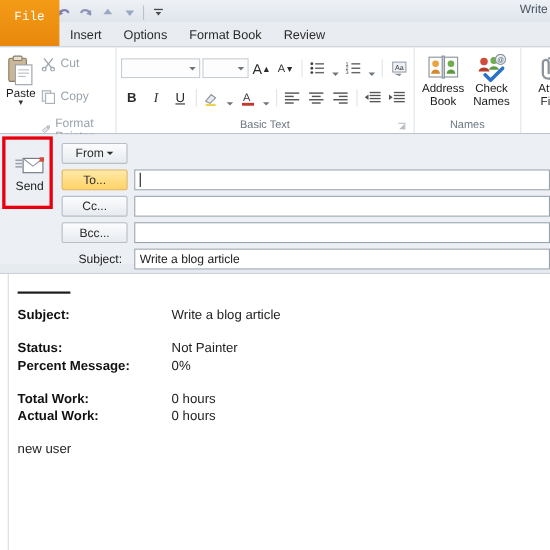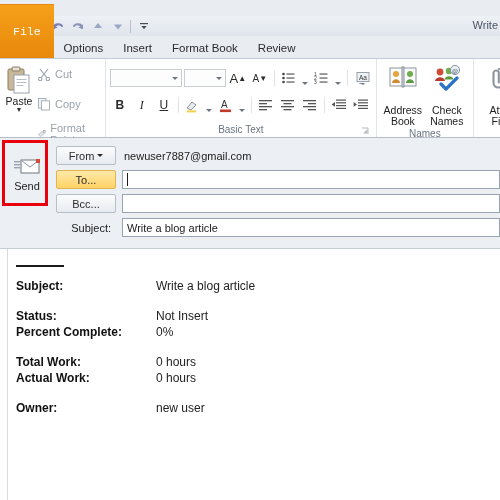--- a/index.html
+++ b/index.html
@@ -22,22 +22,21 @@
     overflow: hidden;
     background: linear-gradient(#e9edf2, #e3e8ee);
   }
 
   
   .titlebar {
     position: relative;
     height: 20px;
     background: linear-gradient(#eef1f6, #dfe5ec);
     display: flex;
-    align-items: center;
-    margin-top: 16px;
+    align-items: flex-end;
   }
   .qat {
     display: flex;
     align-items: center;
     gap: 3px;
     padding-left: 3px;
     height: 18px;
   }
   .qat-btn {
     width: 17px;
@@ -232,21 +231,21 @@
     width: 44px;
     display: flex;
     flex-direction: column;
     align-items: center;
     padding-top: 2px;
   }
   .namesbtn .lbl {
     font-size: 10.5px;
     line-height: 11px;
     text-align: center;
-    margin-top: 14px;
+    margin-top: 1px;
   }
 
   
   .headerarea {
     position: relative;
     height: 118px;
     background: #eceff3;
     padding-top: 7px;
     box-sizing: border-box;
   }
@@ -437,22 +436,22 @@
           <rect x="2" y="3" width="8" height="1.2" fill="#4a4a4a"></rect>
           <path d="M3.4 6 L8.6 6 L6 9.2 Z" fill="#4a4a4a"></path>
         </svg>
       </div>
     </div>
     <div class="win-title">Write</div>
   </div>
 
   <div class="tabstrip">
     <div class="tab file">File</div>
+    <div class="tab">Insert</div>
     <div class="tab">Options</div>
-    <div class="tab">Insert</div>
     <div class="tab">Format Book</div>
     <div class="tab">Review</div>
   </div>
 
   <div class="ribbon">
 
     <div class="rgroup" style="width:128px;">
       <div class="rgroup-body">
         <div class="bigbtn">
           <svg width="30" height="30" viewBox="0 0 30 30">
@@ -702,33 +701,40 @@
       <div class="lbl">Send</div>
     </div>
     <div class="red-highlight"></div>
 
     <div class="fieldrows">
       <div class="frow">
         <div class="fbtn">
           <span>From</span>
           <span class="caret-sm"></span>
         </div>
-        <div class="fvalue-plain">newuser7887@gmail.com</div>
       </div>
 
       <div class="frow">
         <div class="fbtn hot">
           <span>To...</span>
         </div>
         <div class="finput">
           <span class="caretbar"></span>
           <span></span>
         </div>
       </div>
 
+      <div class="frow">
+        <div class="fbtn">
+          <span>Cc...</span>
+        </div>
+        <div class="finput">
+          <span></span>
+        </div>
+      </div>
 
       <div class="frow">
         <div class="fbtn">
           <span>Bcc...</span>
         </div>
         <div class="finput">
           <span></span>
         </div>
       </div>
 
@@ -748,40 +754,39 @@
 
       <div class="prow">
         <div class="k">Subject:</div>
         <div class="v">Write a blog article</div>
       </div>
 
       <div class="spacer"></div>
 
       <div class="prow">
         <div class="k">Status:</div>
-        <div class="v">Not Insert</div>
+        <div class="v">Not Painter</div>
       </div>
       <div class="prow">
-        <div class="k">Percent Complete:</div>
+        <div class="k">Percent Message:</div>
         <div class="v">0%</div>
       </div>
 
       <div class="spacer"></div>
 
       <div class="prow">
         <div class="k">Total Work:</div>
         <div class="v">0 hours</div>
       </div>
       <div class="prow">
         <div class="k">Actual Work:</div>
         <div class="v">0 hours</div>
       </div>
 
       <div class="spacer"></div>
 
       <div class="prow">
-        <div class="k">Owner:</div>
         <div class="v">new user</div>
       </div>
     </div>
   </div>
 
 </div>
 
 </body></html>

